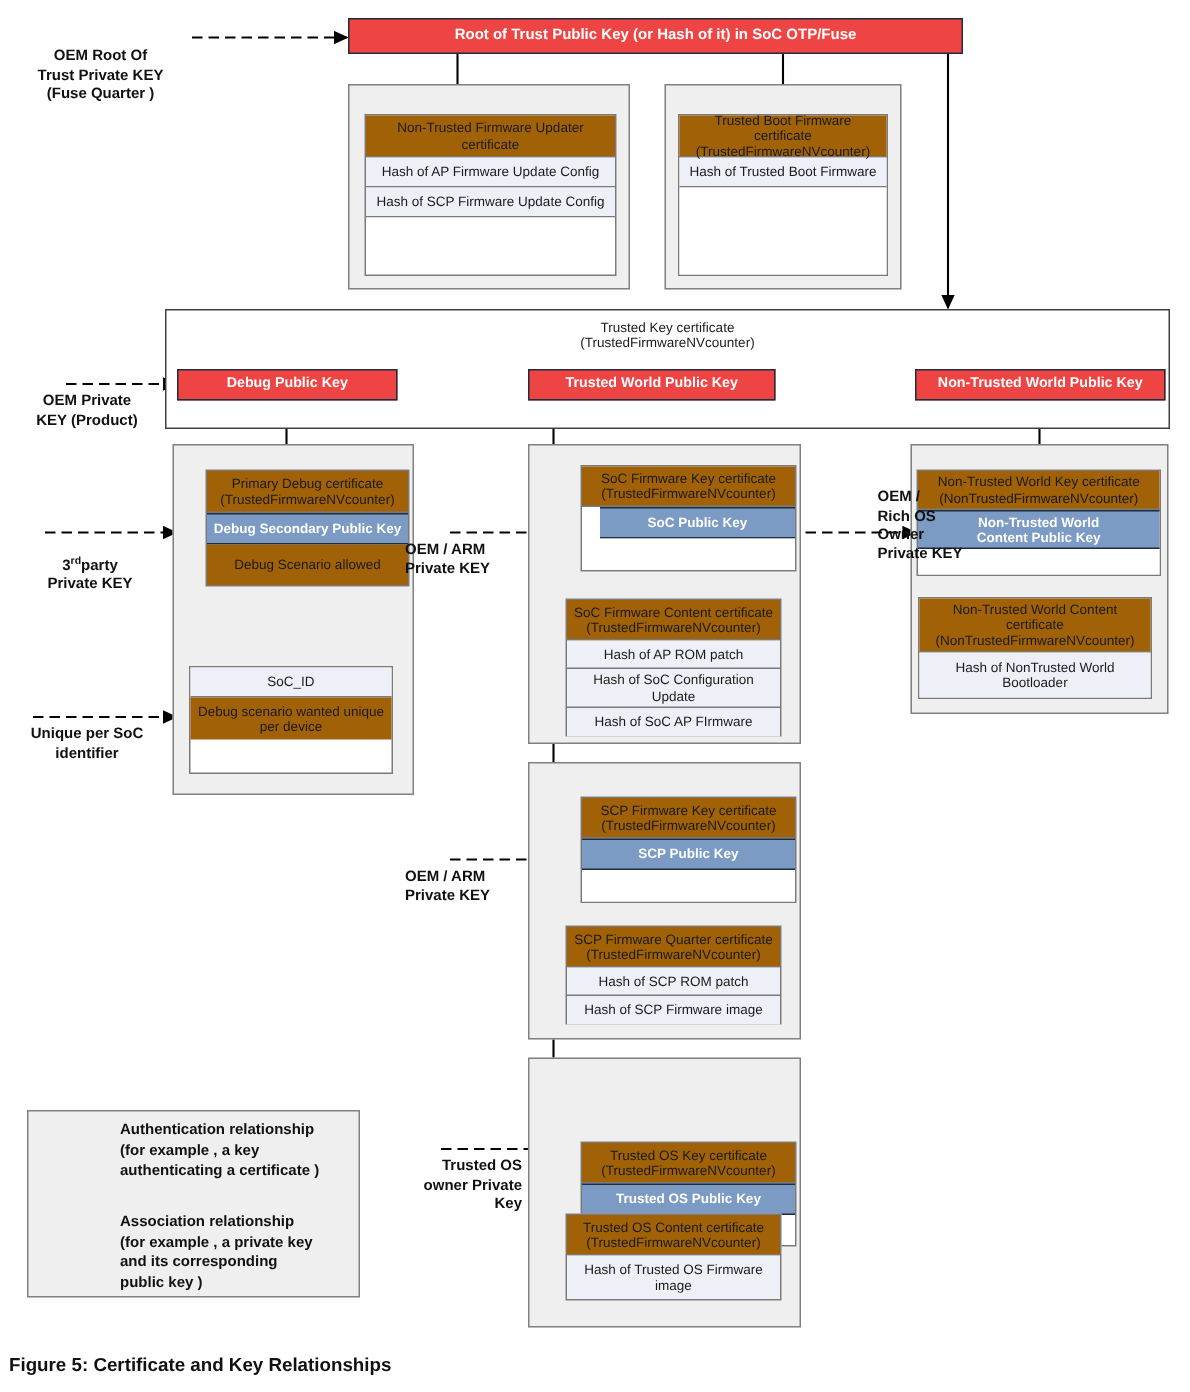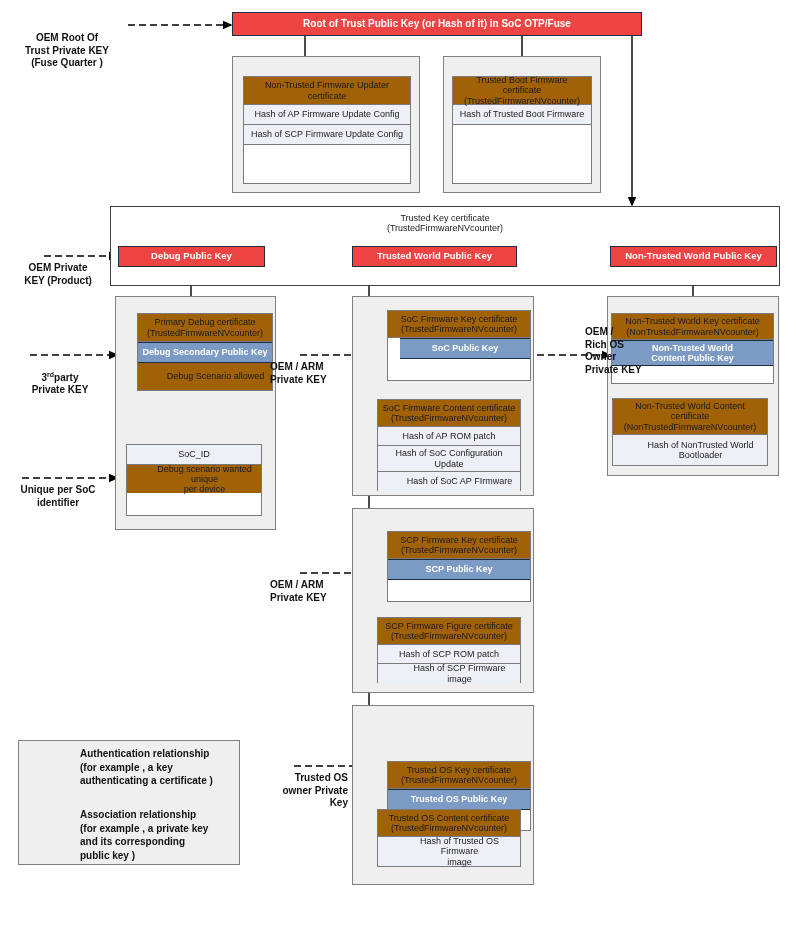--- a/index.html
+++ b/index.html
@@ -28,21 +28,21 @@
   
   .band{background:#ffffff;border:1px solid #404040;}
 
   
   .cert{border:1px solid #7a7a7a;background:#ffffff;}
   .cert .row{
     border-bottom:1px solid #7a7a7a;box-sizing:border-box;
     display:flex;align-items:center;justify-content:center;
     text-align:center;font-size:9px;line-height:1.12;padding:1px 3px;
   }
-  .cert .row:last-child{border-bottom:none;padding-left:24px;}
+  .cert .row:last-child{border-bottom:none;}
   .cert .row.hash{background:#EDF1F7;}
   .cert .row.blank{background:#ffffff;}
   .cert .row.hdr{background:#a16207;}
 
   
   .cert .row.bluerow{
     background:#7B9AC4;color:#ffffff;font-weight:bold;
     border-top:1px solid #1f2d3d;border-bottom:1px solid #1f2d3d;
   }
 
@@ -193,21 +193,21 @@
   <div class="abs panel" style="left:352px;top:508px;width:182px;height:185px;"></div>
 
   <div class="abs cert" style="left:387px;top:531px;width:144px;height:71px;">
     <div class="row hdr" style="height: 27px; white-space: pre-line;">SCP Firmware Key certificate
 (TrustedFirmwareNVcounter)</div>
     <div class="row bluerow" style="height:21px;">SCP Public Key</div>
     <div class="row blank" style="height:21px;"></div>
   </div>
 
   <div class="abs cert" style="left:377px;top:617px;width:144px;height:66px;">
-    <div class="row hdr" style="height: 27px; white-space: pre-line;">SCP Firmware Figure certificate
+    <div class="row hdr" style="height: 27px; white-space: pre-line;">SCP Firmware Quarter certificate
 (TrustedFirmwareNVcounter)</div>
     <div class="row hash" style="height:19px;">Hash of SCP ROM patch</div>
     <div class="row hash" style="height:19px;">Hash of SCP Firmware image</div>
   </div>
 
   <div class="abs panel" style="left:352px;top:705px;width:182px;height:180px;"></div>
 
   <div class="abs cert" style="left:387px;top:761px;width:144px;height:70px;">
     <div class="row hdr" style="height: 27px; white-space: pre-line;">Trusted OS Key certificate
 (TrustedFirmwareNVcounter)</div>
@@ -272,14 +272,15 @@
 
   <div class="abs legend" style="left:18px;top:740px;width:222px;height:125px;"></div>
   <div class="legend-txt" style="left: 80px; top: 747px; width: 152px; white-space: pre-line;">Authentication relationship
 (for example , a key
 authenticating a certificate )</div>
   <div class="legend-txt" style="left: 80px; top: 808px; width: 152px; white-space: pre-line;">Association relationship
 (for example , a private key
 and its corresponding
 public key )</div>
 
+  <div class="figcap" style="left:6px;top:903px;">Figure 5: Certificate and Key Relationships</div>
 
 </div>
 
 </body></html>

